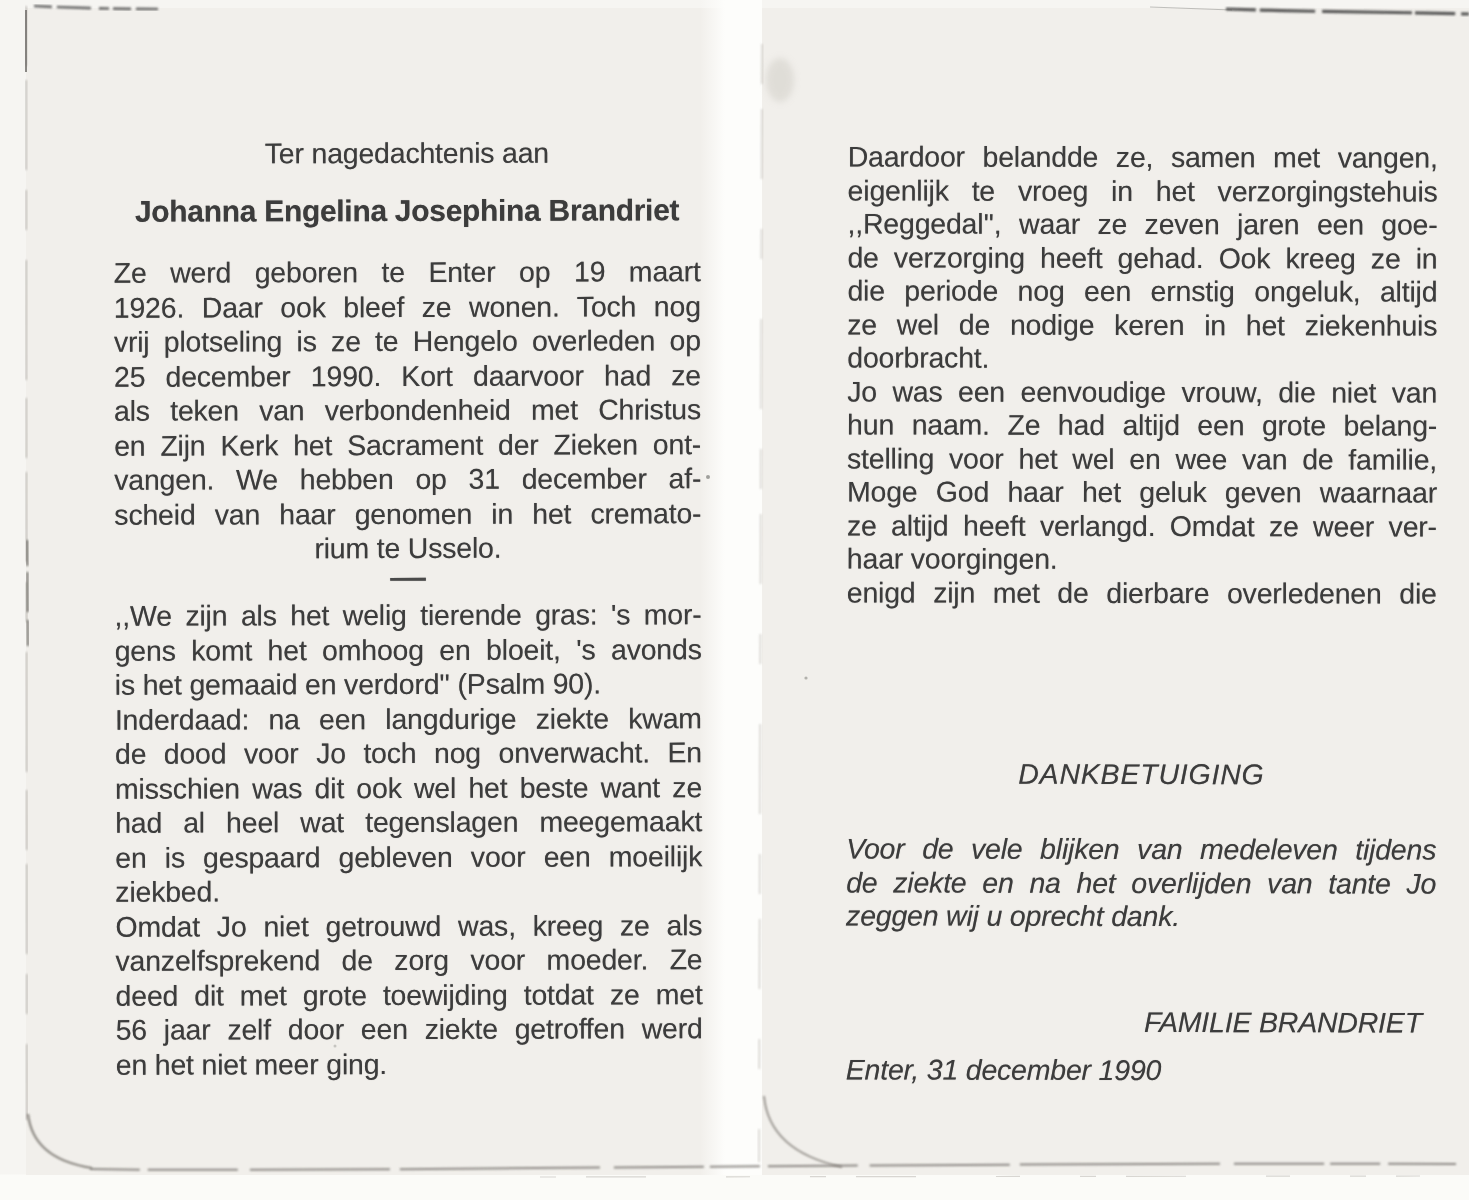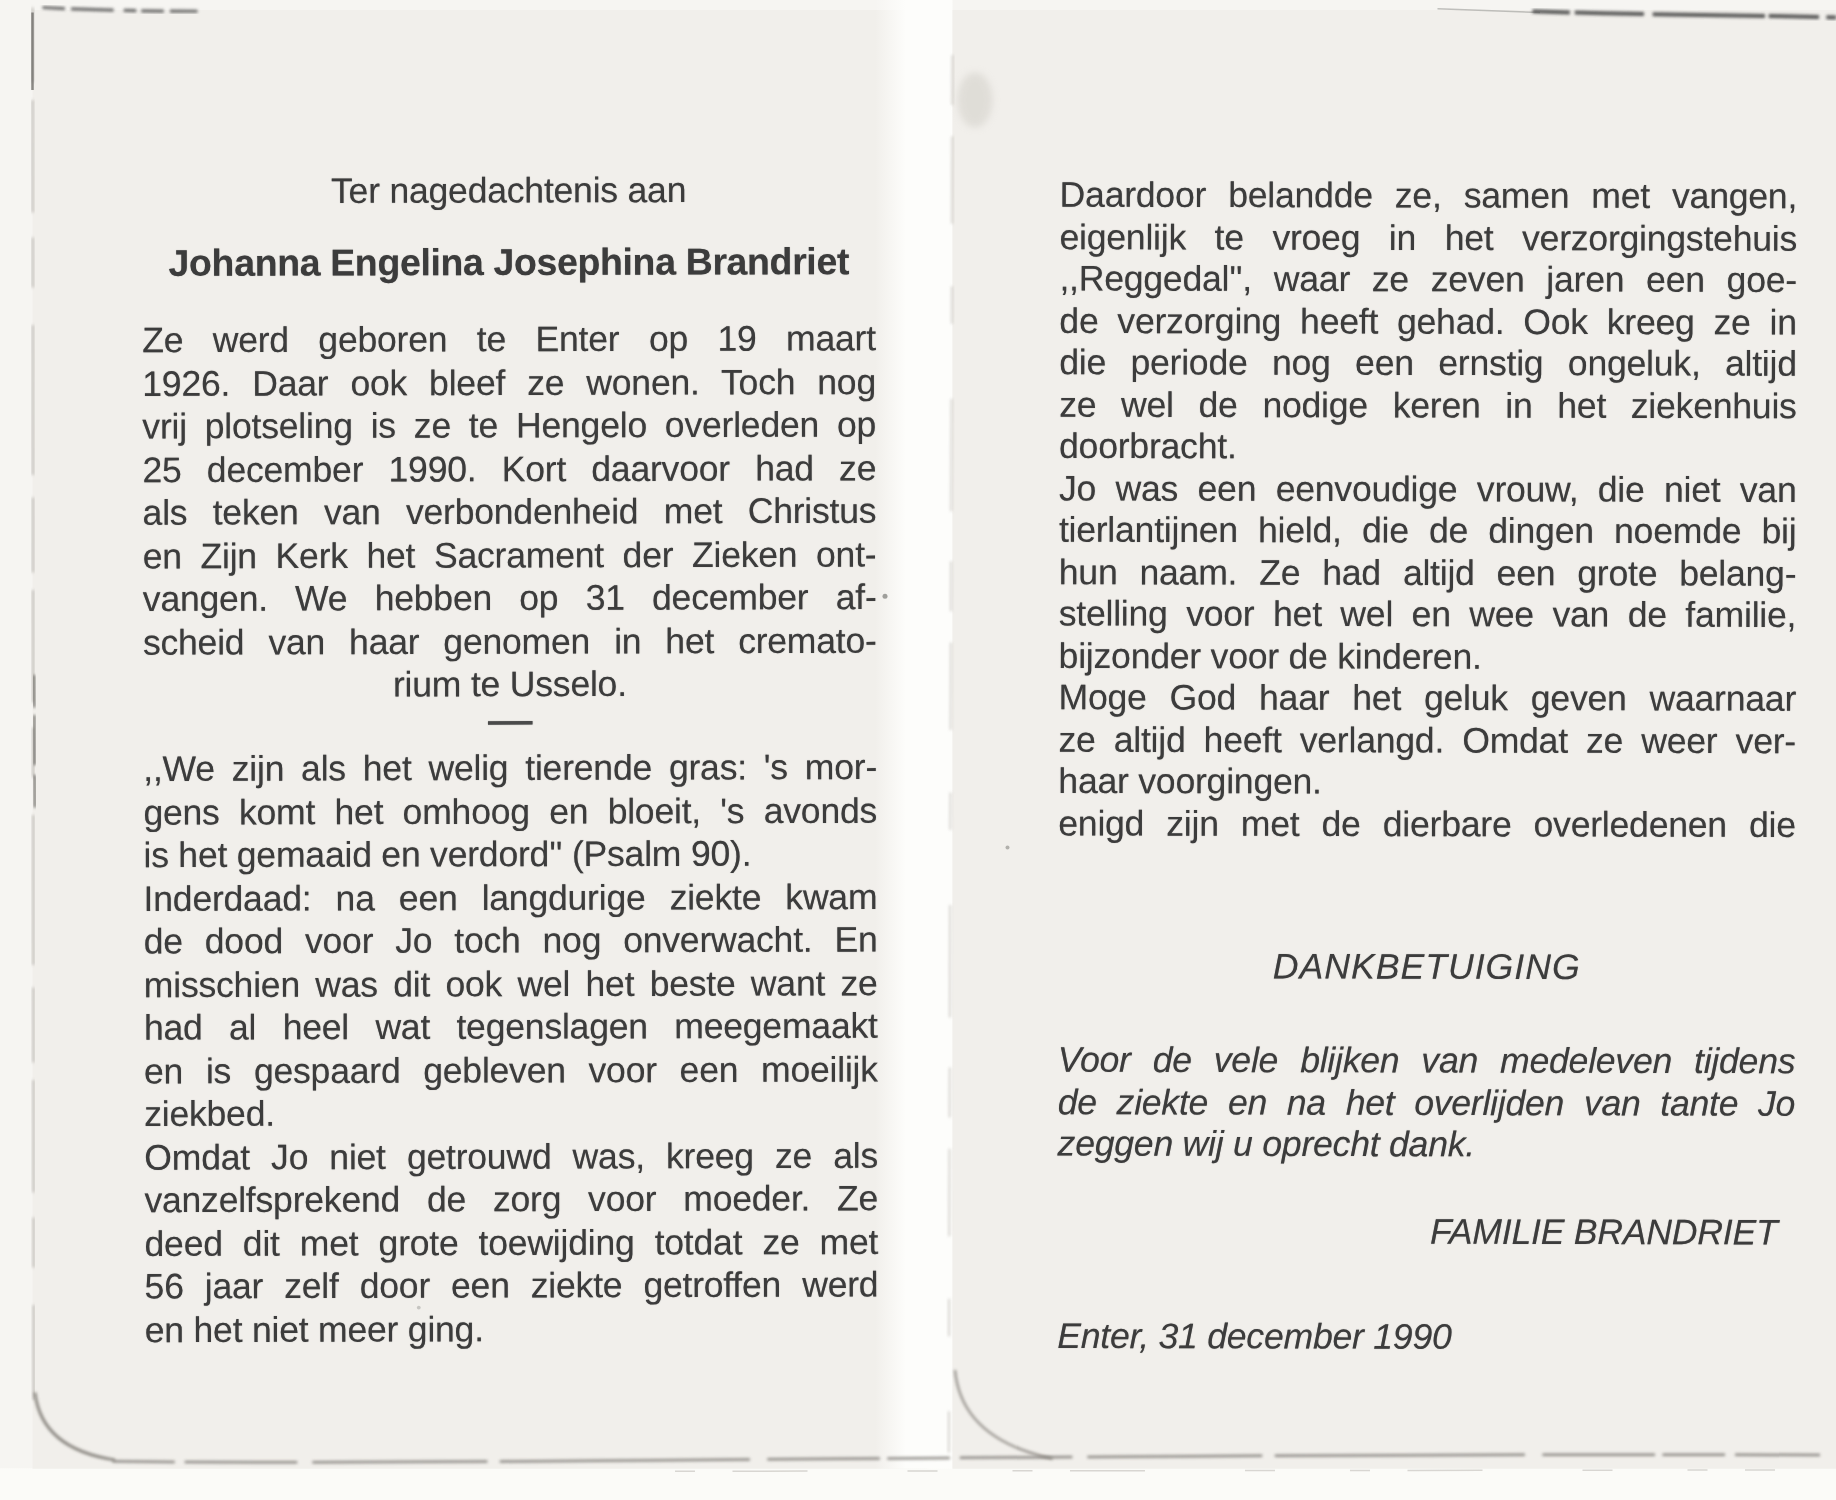--- a/index.html
+++ b/index.html
@@ -15,21 +15,21 @@
   .gutter{position:absolute;top:0;left:700px;width:62px;height:1175px;
     background:linear-gradient(90deg,rgba(253,253,251,0) 0%,#fdfdfb 40%,#fdfdfb 100%);}
   .col{position:absolute;}
   .ln{
     height:var(--lh);line-height:var(--lh);font-size:28.5px;
     letter-spacing:-0.2px;white-space:normal;overflow:visible;
     text-shadow:0 0 0.7px rgba(55,55,55,.55);
   }
   .j{text-align:justify;text-align-last:justify;}
   .c{text-align:center;text-align-last:center;}
-  .r{text-align:right;text-align-last:right;}
+  .r{text-align:right;text-align-last:right;margin-top:36px;}
   .block{position:absolute;left:0;right:0;}
   .leftcol{--lh:34.5px;left:87px;width:587px;transform:rotate(-0.15deg);}
   .rightcol{--lh:33.5px;left:86px;width:590px;transform:rotate(0.12deg);}
   .title{font-size:28.5px;}
   .name{font-size:30px;font-weight:700;letter-spacing:-0.3px;}
   .divider{font-weight:700;color:#4a4a4a;transform:scaleX(1.25);}
   .italic{font-style:italic;}
   .acktitle{letter-spacing:0.8px;}
   svg.artifacts{position:absolute;left:0;top:0;pointer-events:none;}
 </style>
@@ -83,24 +83,22 @@
 
     <div class="block" style="top:133px">
       <div class="ln j">Daardoor belandde ze, samen met vangen,</div>
       <div class="ln j">eigenlijk te vroeg in het verzorgingstehuis</div>
       <div class="ln j">,,Reggedal'', waar ze zeven jaren een goe-</div>
       <div class="ln j">de verzorging heeft gehad. Ook kreeg ze in</div>
       <div class="ln j">die periode nog een ernstig ongeluk, altijd</div>
       <div class="ln j">ze wel de nodige keren in het ziekenhuis</div>
       <div class="ln">doorbracht.</div>
       <div class="ln j">Jo was een eenvoudige vrouw, die niet van</div>
-      <div class="ln j">tierlantijnen hield, die de dingen noemde bij</div>
       <div class="ln j">hun naam. Ze had altijd een grote belang-</div>
       <div class="ln j">stelling voor het wel en wee van de familie,</div>
-      <div class="ln">bijzonder voor de kinderen.</div>
       <div class="ln j">Moge God haar het geluk geven waarnaar</div>
       <div class="ln j">ze altijd heeft verlangd. Omdat ze weer ver-</div>
       <div class="ln">haar voorgingen.</div>
       <div class="ln j">enigd zijn met de dierbare overledenen die</div>
     </div>
 
     <div class="block ln c italic acktitle" style="top:750px">DANKBETUIGING</div>
 
     <div class="block italic" style="top:825px">
       <div class="ln j">Voor de vele blijken van medeleven tijdens</div>

